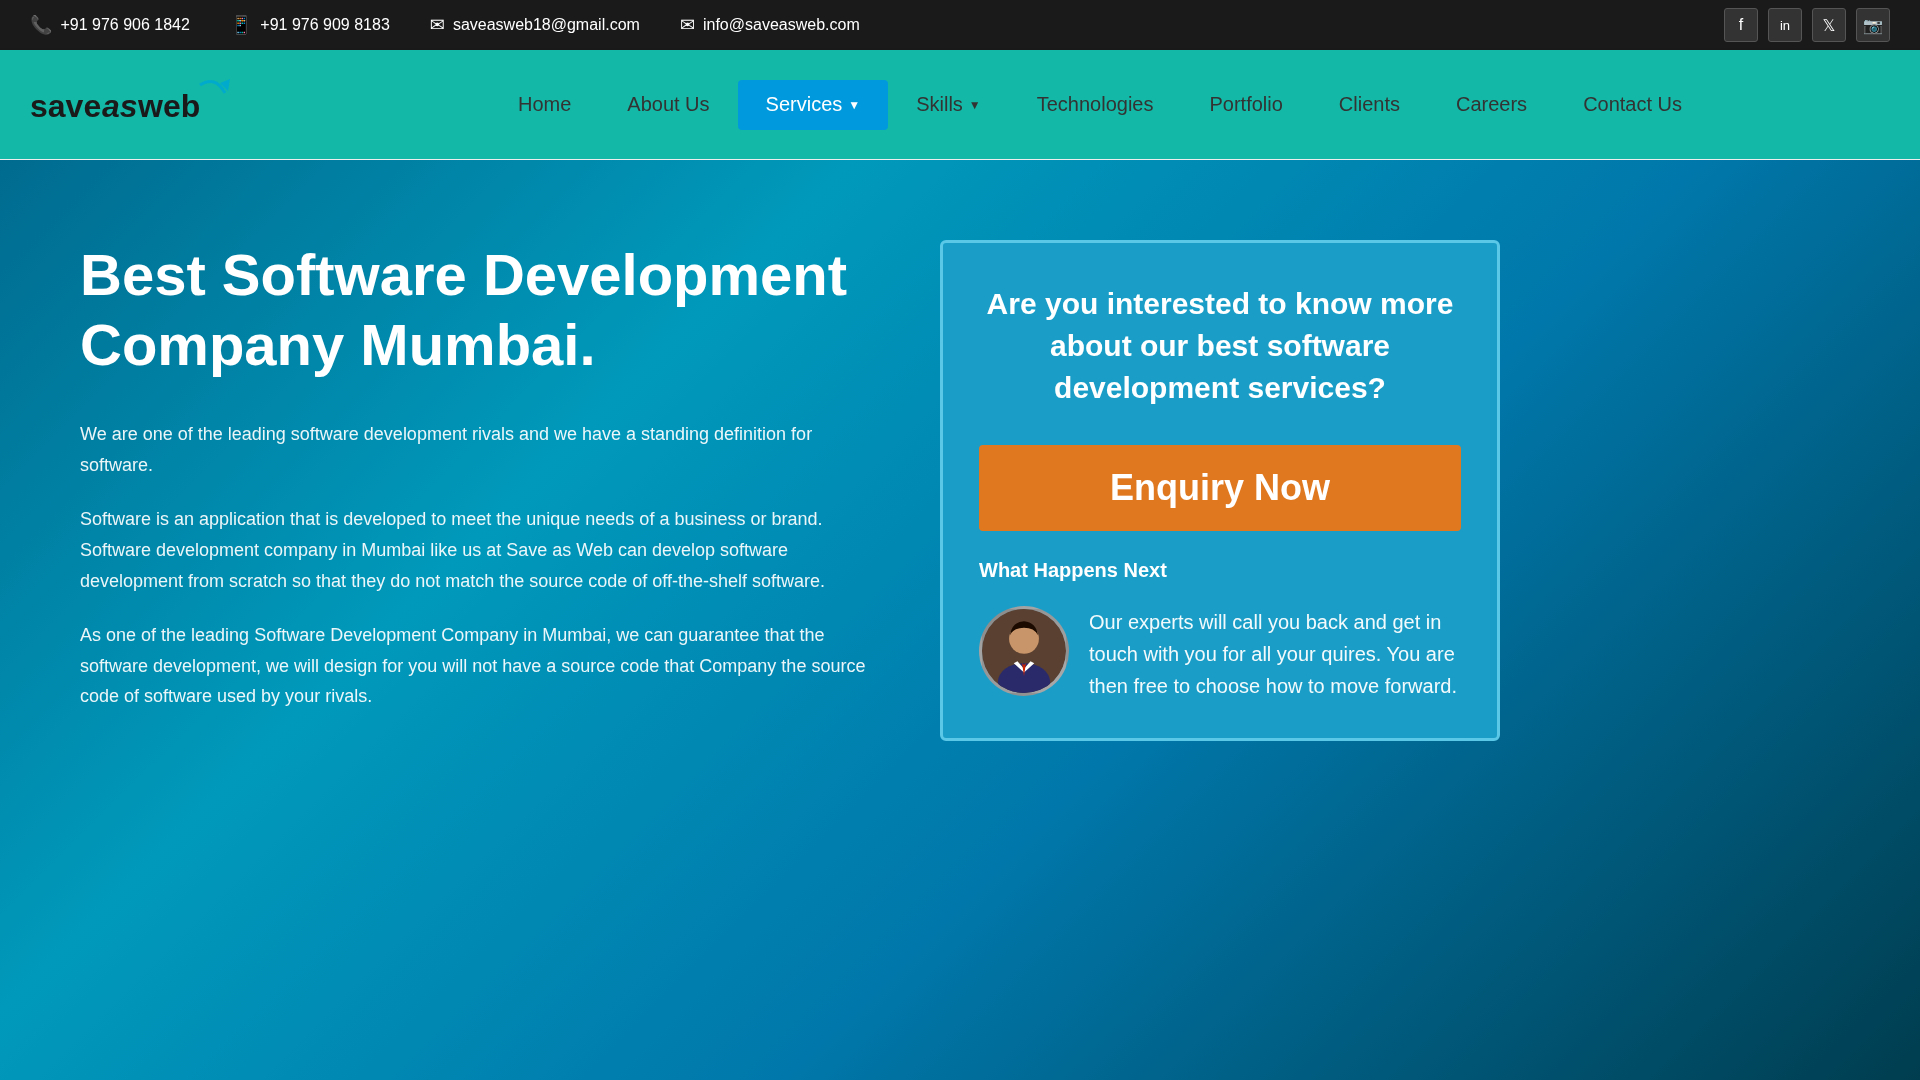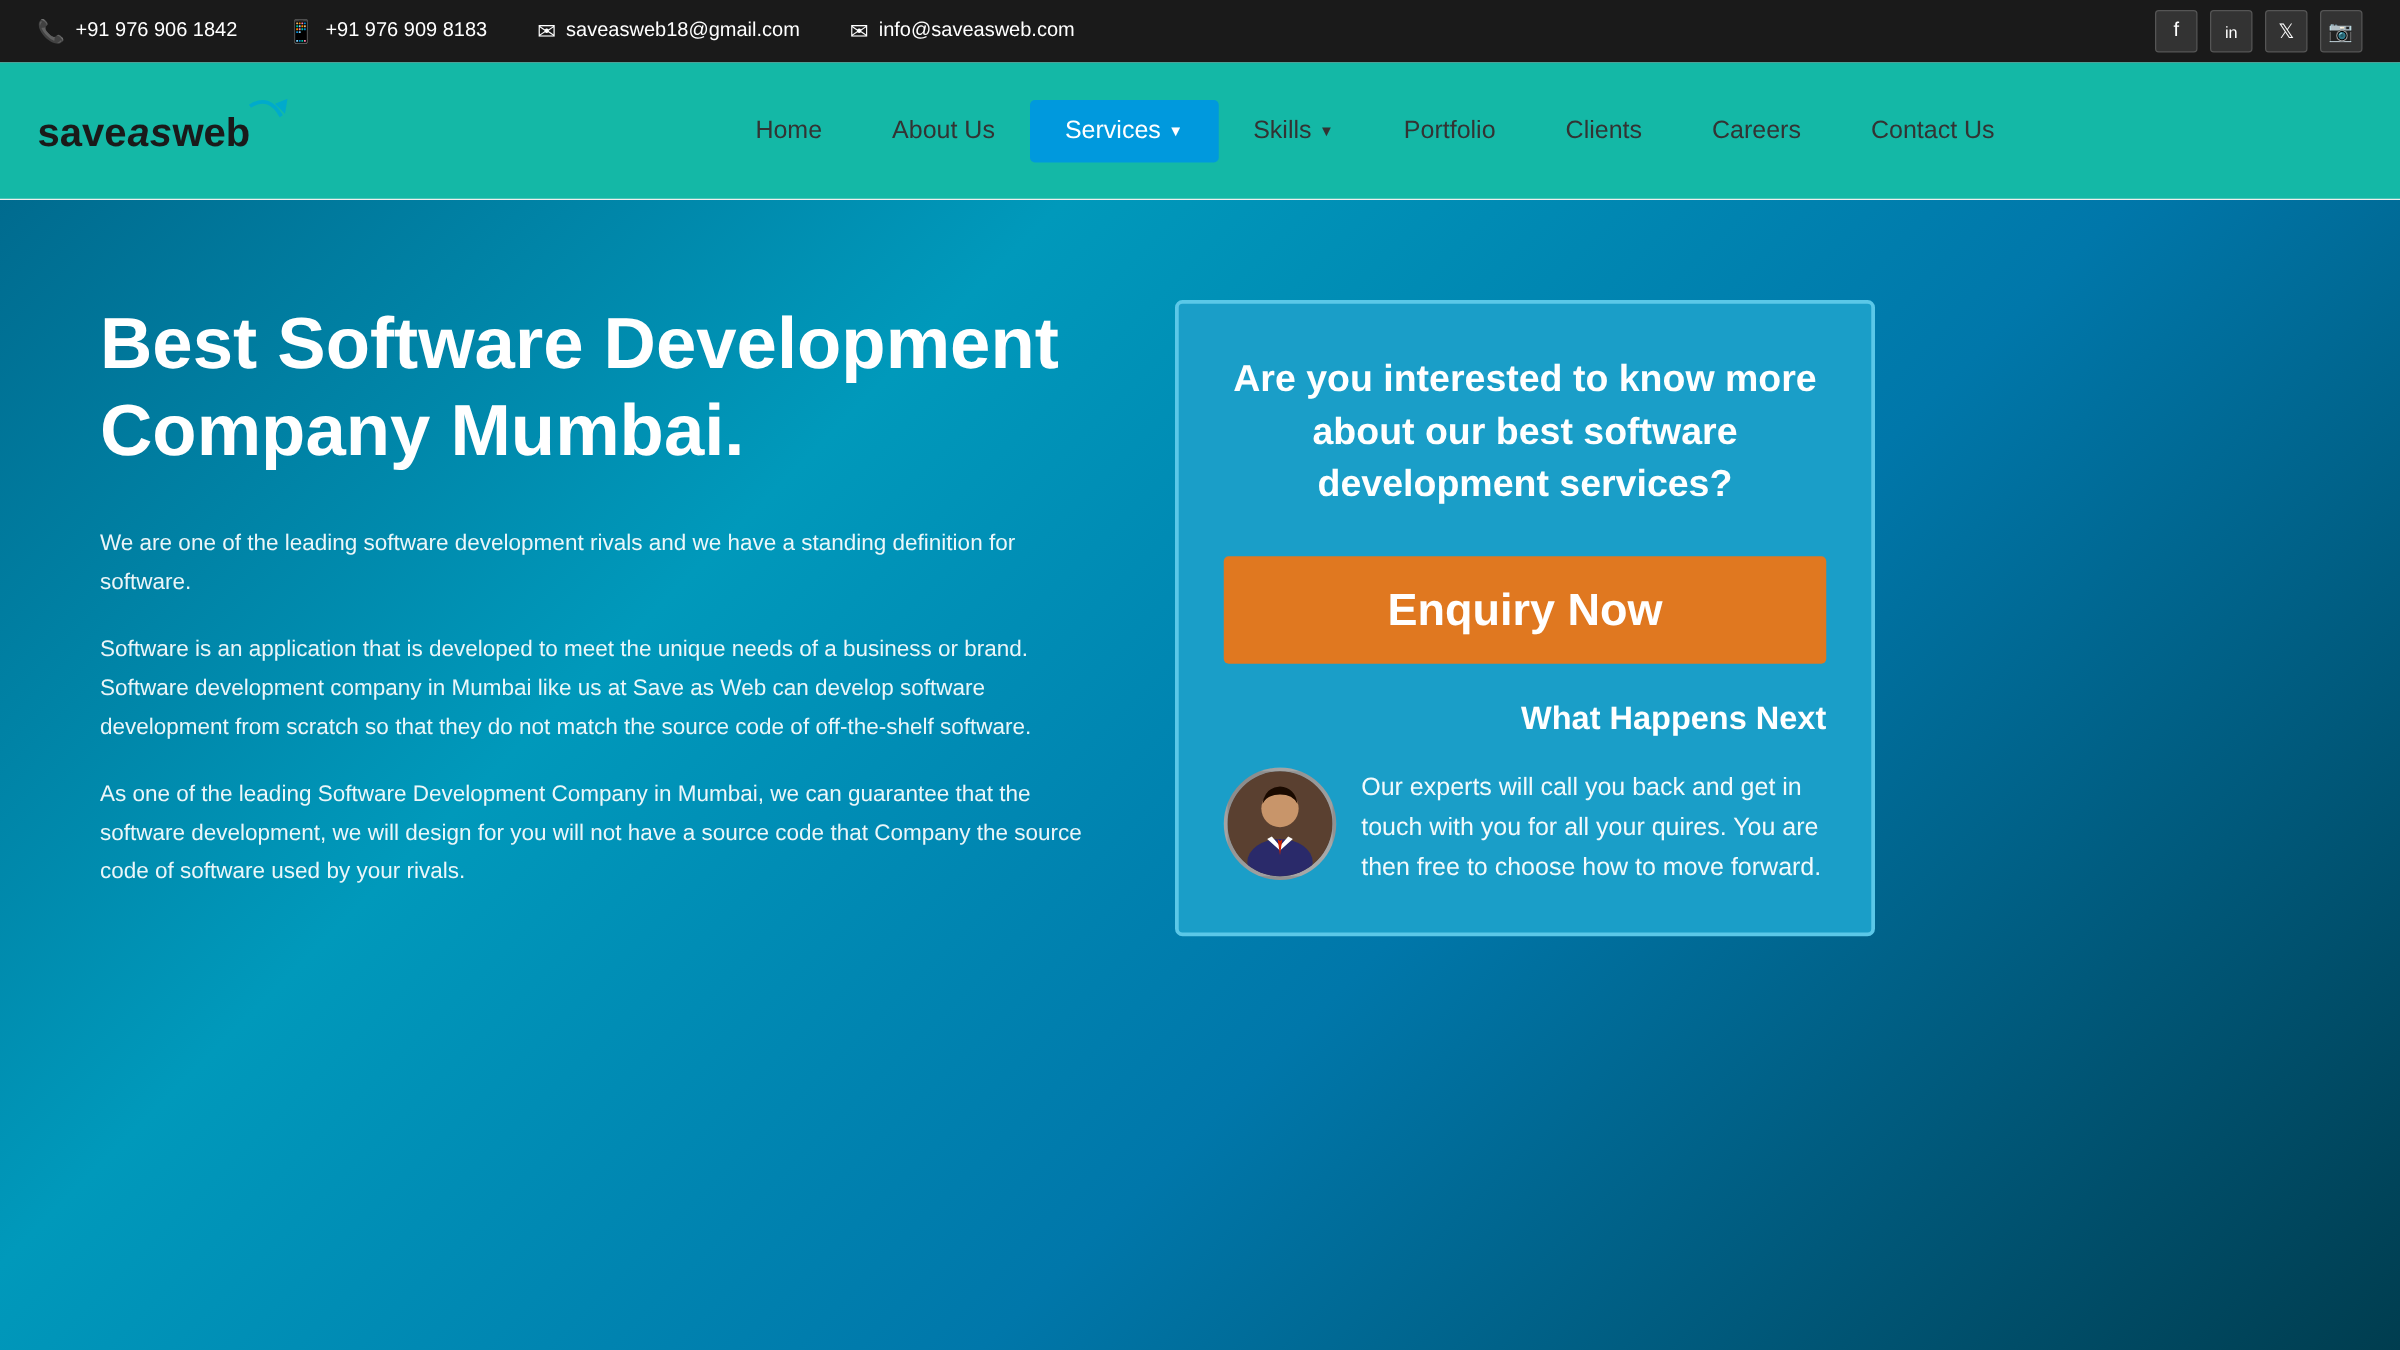--- a/index.html
+++ b/index.html
@@ -149,23 +149,23 @@
       font-size: 36px;
       font-weight: bold;
       padding: 22px 0;
       border: none;
       border-radius: 4px;
       cursor: pointer;
       text-align: center;
       margin-bottom: 28px;
     }
     .what-next-title {
-      font-size: 26px;
-      font-weight: bold;
-      text-align: right;
+      font-size: 20px;
+      font-weight: bold;
+      text-align: left;
       margin-bottom: 24px;
       color: #fff;
     }
     .expert-section {
       display: flex;
       align-items: flex-start;
       gap: 20px;
     }
     .expert-avatar {
       width: 90px;
@@ -233,20 +233,23 @@
     <div class="nav-item">
       <span>About Us</span>
     </div>
     <div class="nav-item active">
       <span>Services</span>
       <span class="dropdown-arrow">▼</span>
     </div>
     <div class="nav-item">
       <span>Skills</span>
       <span class="dropdown-arrow">▼</span>
+    </div>
+    <div class="nav-item">
+      <span>Technologies</span>
     </div>
     <div class="nav-item">
       <span>Portfolio</span>
     </div>
     <div class="nav-item">
       <span>Clients</span>
     </div>
     <div class="nav-item">
       <span>Careers</span>
     </div>

